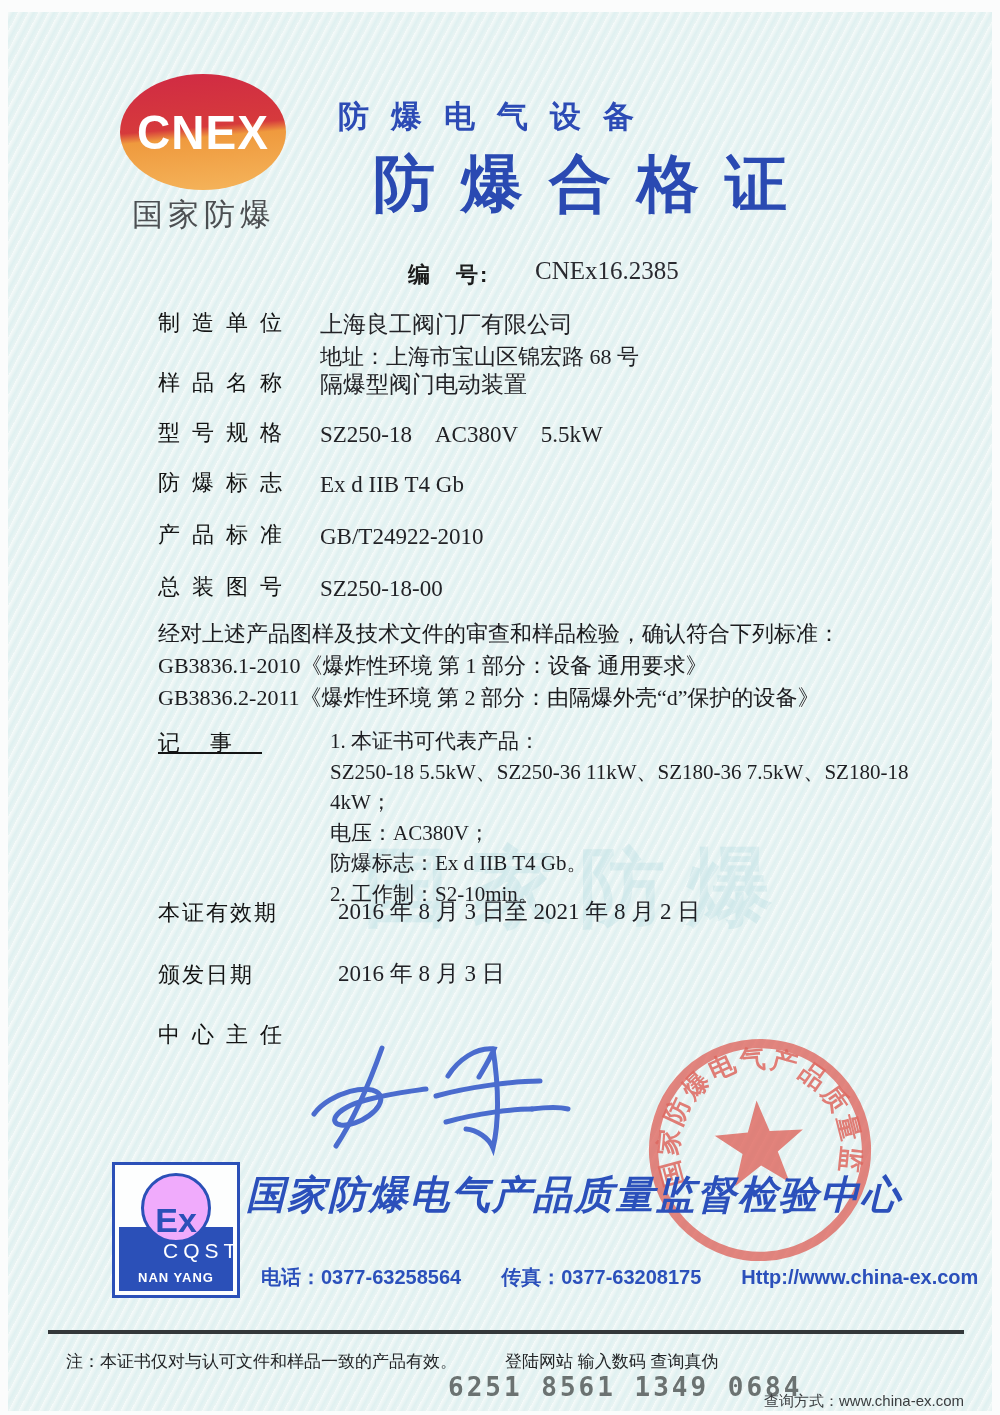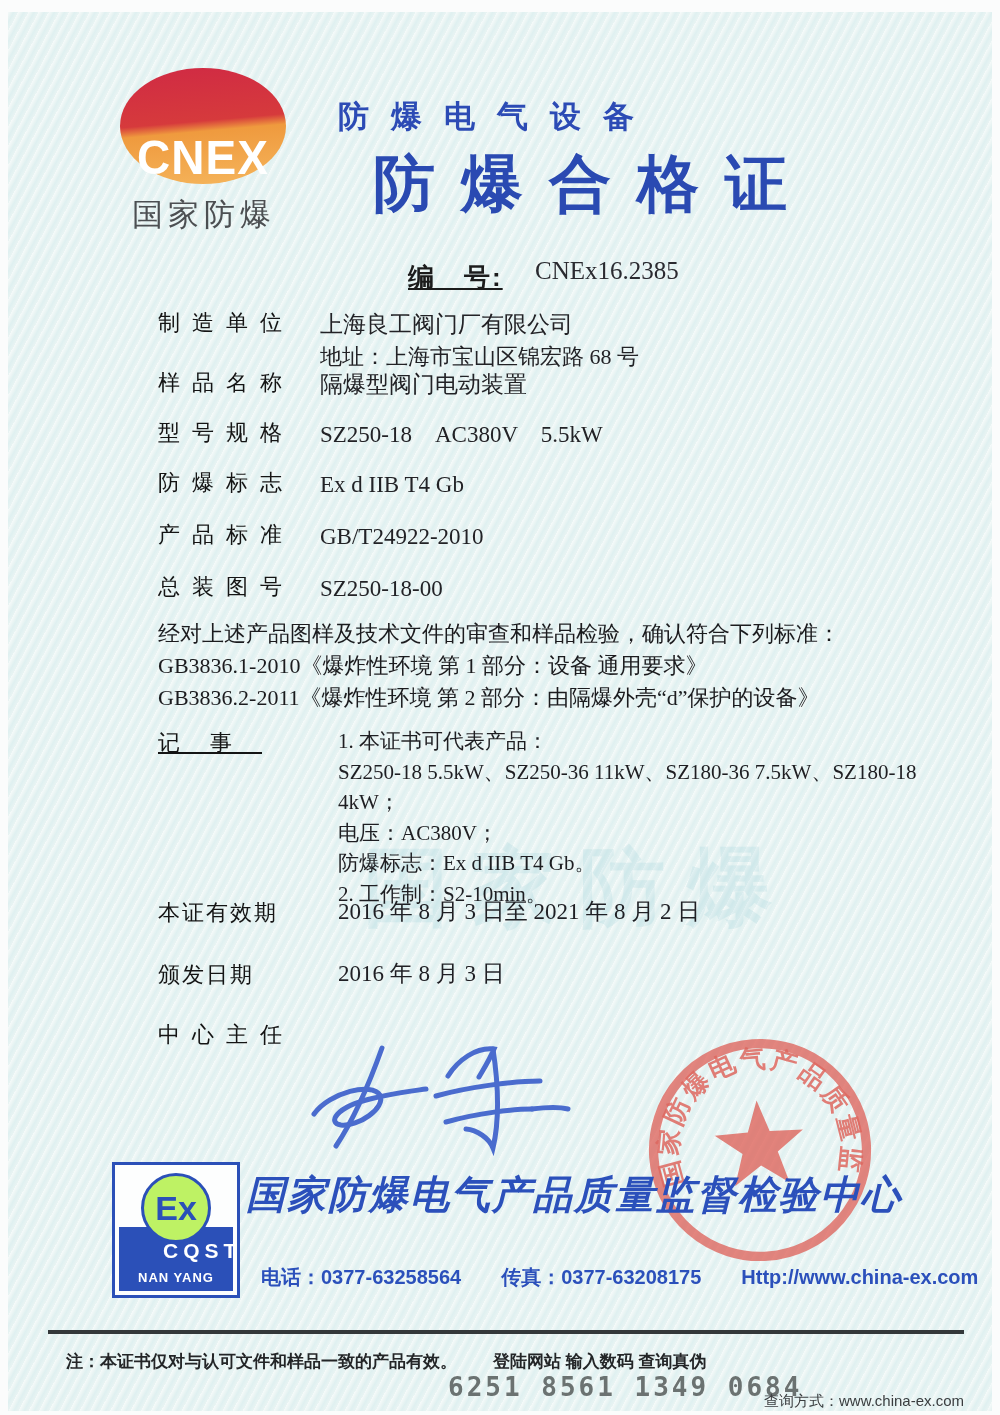--- a/index.html
+++ b/index.html
@@ -9,85 +9,85 @@
     position:absolute; left:8px; top:12px; right:8px; bottom:4px;
     background-color:#e9f4f3;
     background-image:repeating-linear-gradient(118deg,
       rgba(255,255,255,0.55) 0px, rgba(255,255,255,0) 3px,
       rgba(205,233,236,0.35) 5px, rgba(255,255,255,0) 9px);
   }
   .abs { position:absolute; }
 
   
   .cnex-logo {
-    left:112px; top:56px; width:166px; height:116px; border-radius:50%;
+    left:112px; top:62px; width:166px; height:116px; border-radius:50%;
     background:linear-gradient(175deg, #d02a44 0%, #d63a3c 46%, #ef9a3e 54%, #f5b55c 100%);
-    display:flex; align-items:flex-end; justify-content:center;
+    display:flex; align-items:center; justify-content:center;
   }
   .cnex-logo span {
     color:#ffffff; font-size:46px; font-weight:bold; letter-spacing:1px;
     font-family:"Liberation Sans", sans-serif; transform:scaleY(1.05);
   }
   .cnex-caption { left:96px; top:182px; width:200px; text-align:center;
     font-size:31px; color:#4c4f52; letter-spacing:5px; }
   .subtitle { left:330px; top:84px; width:530px; text-align:left;
     font-size:31px; font-weight:bold; letter-spacing:22px; color:#2c4bb5; }
   .title { left:300px; top:130px; width:570px; text-align:center;
     font-size:62px; font-weight:bold; letter-spacing:26px; color:#2a4ab2; }
 
-  .certno-label { left:400px; top:248px; font-size:26px; font-weight:bold;
-    color:#1c1c1c; letter-spacing:2px;text-decoration:underline; }
+  .certno-label { left:400px; top:248px; font-size:22px; font-weight:bold;
+    color:#1c1c1c; letter-spacing:2px; }
   .certno-value { left:527px; top:245px; font-size:25px; color:#2a2a30;
     font-family:"Liberation Serif", serif; }
 
   
   .fields { left:150px; top:296px; width:780px; height:320px; }
   .frow { position:absolute; display:flex; }
   .flabel { width:162px; min-width:162px; font-size:22px; color:#141414; letter-spacing:12px; }
   .fvalue { font-size:23px; color:#222226; font-family:"Liberation Serif", serif; line-height:33px; }
   .fvalue2 { font-size:22px; color:#222226; font-family:"Liberation Serif", serif; line-height:32px; }
 
   .statement { left:150px; top:606px; width:780px;
     font-family:"Liberation Serif", serif; font-size:22px; color:#1b1b1e; line-height:32px; }
 
   .notes-label { left:150px; top:716px; font-size:22px; color:#141414; letter-spacing:30px;text-decoration:underline; }
-  .notes { left:330px; top:714px; width:590px;
+  .notes { left:322px; top:714px; width:590px;
     font-family:"Liberation Serif", serif; font-size:21px; color:#1e1e22; line-height:30.5px; }
 
   .vlabel { font-size:22px; color:#141414; letter-spacing:2px; }
   .vvalue { font-family:"Liberation Serif", serif; font-size:23px; color:#1f1f24; }
   .director { letter-spacing:12px;text-align:center; }
 
   
   .sig { left:288px; top:1022px; width:300px; height:125px; }
   .seal { left:626px; top:1014px; width:252px; height:248px; opacity:0.88; transform:rotate(-4deg); }
 
   
   .cqst { left:104px; top:1150px; width:128px; height:136px; background:#fdfefe;
     border:3px solid #2b50b8; }
   .cqst-bottom { position:absolute; left:4px; right:4px; bottom:4px; height:64px; background:#2b50b8; }
   .cqst-circle { position:absolute; left:50%; top:8px; transform:translateX(-50%);
-    width:70px; height:70px; border-radius:50%; border:3px solid #2b50b8; background:#bef264;
-    display:flex; align-items:center; justify-content:center; z-index:2; }
+    width:70px; height:70px; border-radius:50%; border:3px solid #2b50b8; background:#f0abfc;
+    display:flex; align-items:flex-end; justify-content:center; z-index:2; }
   .cqst-circle span { color:#2b50b8; font-size:34px; font-weight:bold; }
   .cqst-name { position:absolute; left:0; right:0; bottom:32px; text-align:center;
-    color:#ffffff; font-size:21px; font-weight:bold; letter-spacing:5px; z-index:3;margin-left:48px; }
+    color:#ffffff; font-size:21px; font-weight:normal; letter-spacing:5px; z-index:3;margin-left:48px; }
   .cqst-sub { position:absolute; left:0; right:0; bottom:10px; text-align:center;
     color:#ffffff; font-size:13px; font-weight:bold; letter-spacing:1px; z-index:3; }
 
   .orgname { left:238px; top:1156px; width:700px; font-size:39px; font-weight:bold;
     font-style:italic; color:#2b50bb; letter-spacing:2px;
     font-family:"Liberation Serif", serif; }
   .orgaddr { left:296px; top:1216px; font-size:20px; font-weight:bold; color:#2b50bb; }
   .orgcontact { left:253px; top:1252px; font-size:20px; font-weight:bold; color:#2b50bb; }
 
   
   .divider { left:40px; top:1318px; width:916px; height:4px; background:#34383a; }
-  .footnote { left:58px; top:1338px; display:flex; gap:36px;
-    font-size:17px; font-weight:bold; color:#232527; }
+  .footnote { left:58px; top:1338px; display:flex; gap:48px;
+    font-size:17px; font-weight:normal; color:#232527; }
   .code { left:440px; top:1360px; font-family:"DejaVu Sans Mono", monospace;
     font-size:26px; font-weight:bold; color:#6b7271; letter-spacing:3px; }
   .query { left:756px; top:1380px; font-size:15px; color:#3a3d3f; }
 
   .watermark { left:355px; top:818px; font-size:86px; font-weight:bold;
     color:rgba(125,195,205,0.16); letter-spacing:22px; z-index:0; }
 </style>
 </head>
 <body>
 

